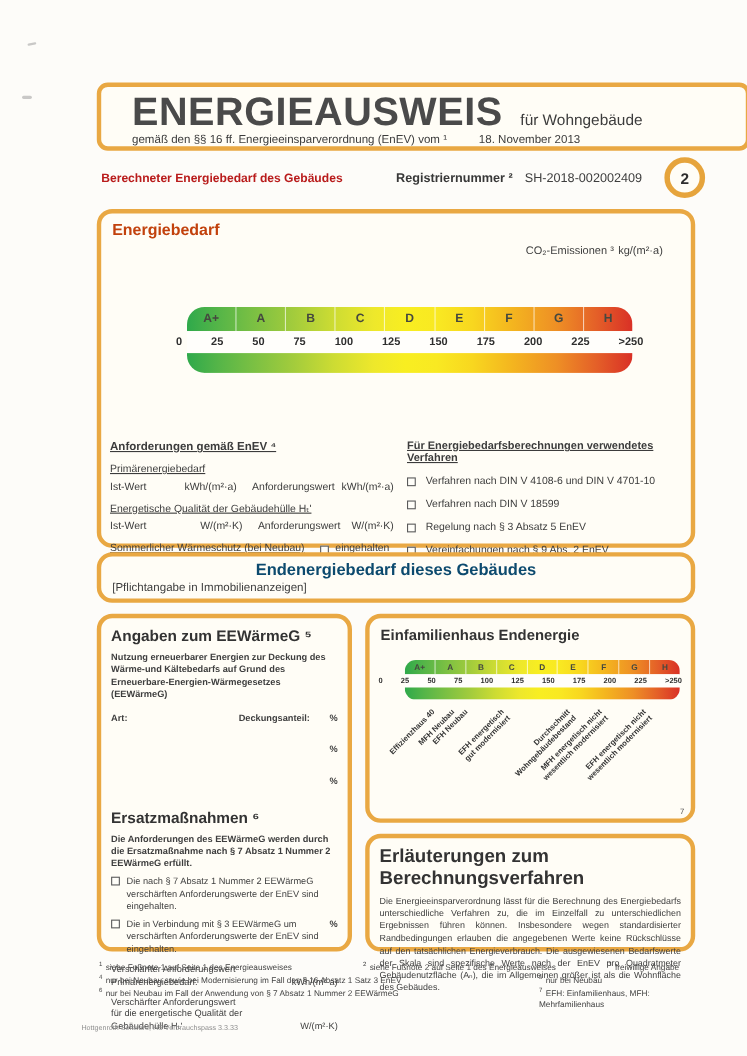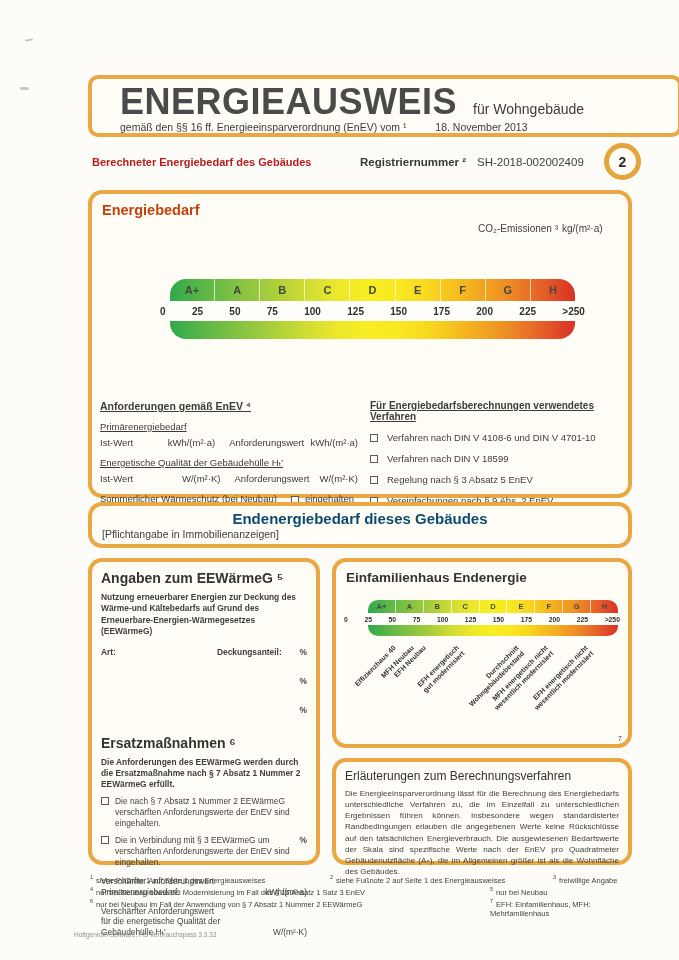--- a/index.html
+++ b/index.html
@@ -110,21 +110,21 @@
   .scale-small .ticks { top:13px; height:12px; font-size:6.8px; }
   .vlabel { position:absolute; font-size:7px; font-weight:600; color:#333; white-space:pre; text-align:right;
             line-height:1.2; transform:translateX(-100%) rotate(-45deg); transform-origin:100% 0%; }
   .vl1 { left:56px; top:82px; } .vl2 { left:74px; top:82px; } .vl3 { left:86px; top:82px; }
   .vl4 { left:119px; top:82px; } .vl5 { left:179px; top:82px; } .vl6 { left:208px; top:82px; }
   .vl7 { left:248px; top:82px; }
   .vgl-fn { position:absolute; right:6px; bottom:2px; font-size:7px; }
 
   
   .erl-box { left:332px; top:758px; width:300px; height:107px; padding:7px 9px; }
-  .erl-title { font-size:12px; font-weight:normal; color:#333; }
+  .erl-title { font-size:17px; font-weight:bold; color:#333; }
   .erl-body { margin-top:5px; font-size:8.1px; line-height:1.38; text-align:justify; }
 
   
   .fnotes { position:absolute; left:90px; top:874px; width:555px; font-size:7.5px; color:#444; }
   .fn-row { position:relative; height:12px; }
   .fn { position:absolute; top:0; }
   .fn sup { font-size:5.5px; margin-right:3px; }
   .fn-c1 { left:0; } .fn-r1c2 { left:240px; } .fn-r1c3 { left:463px; }
   .fn-c2 { left:400px; }
 

